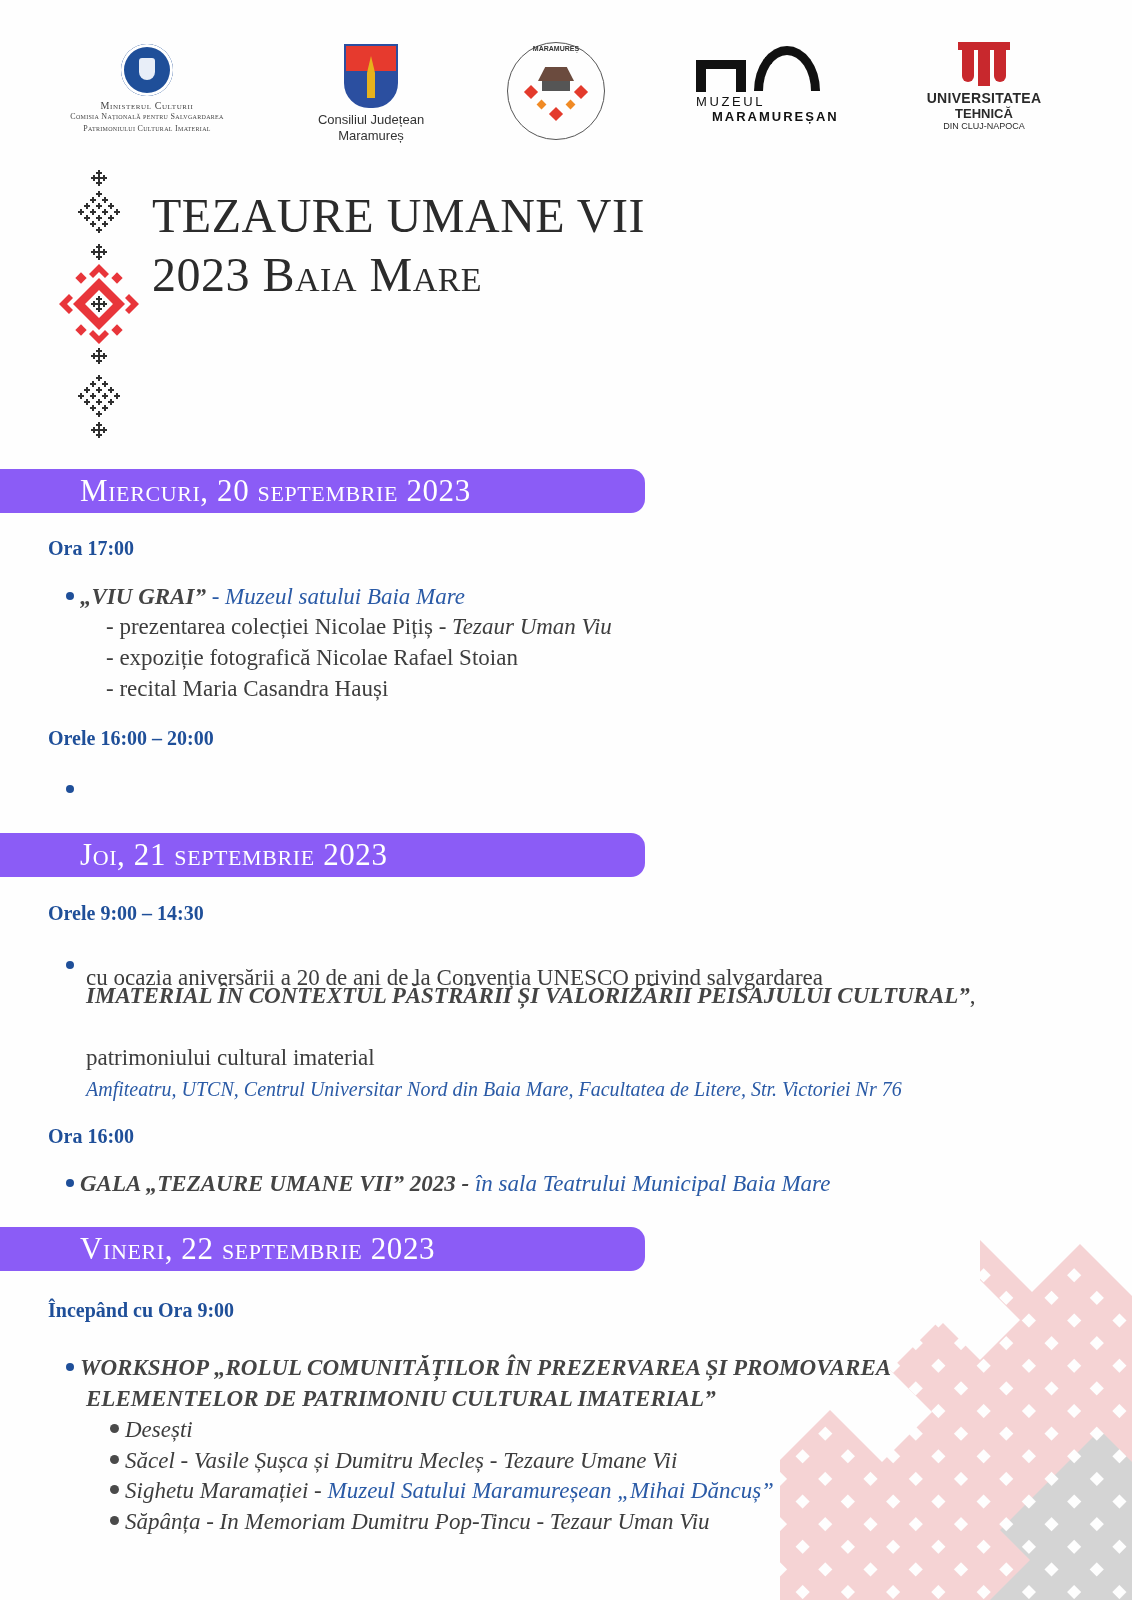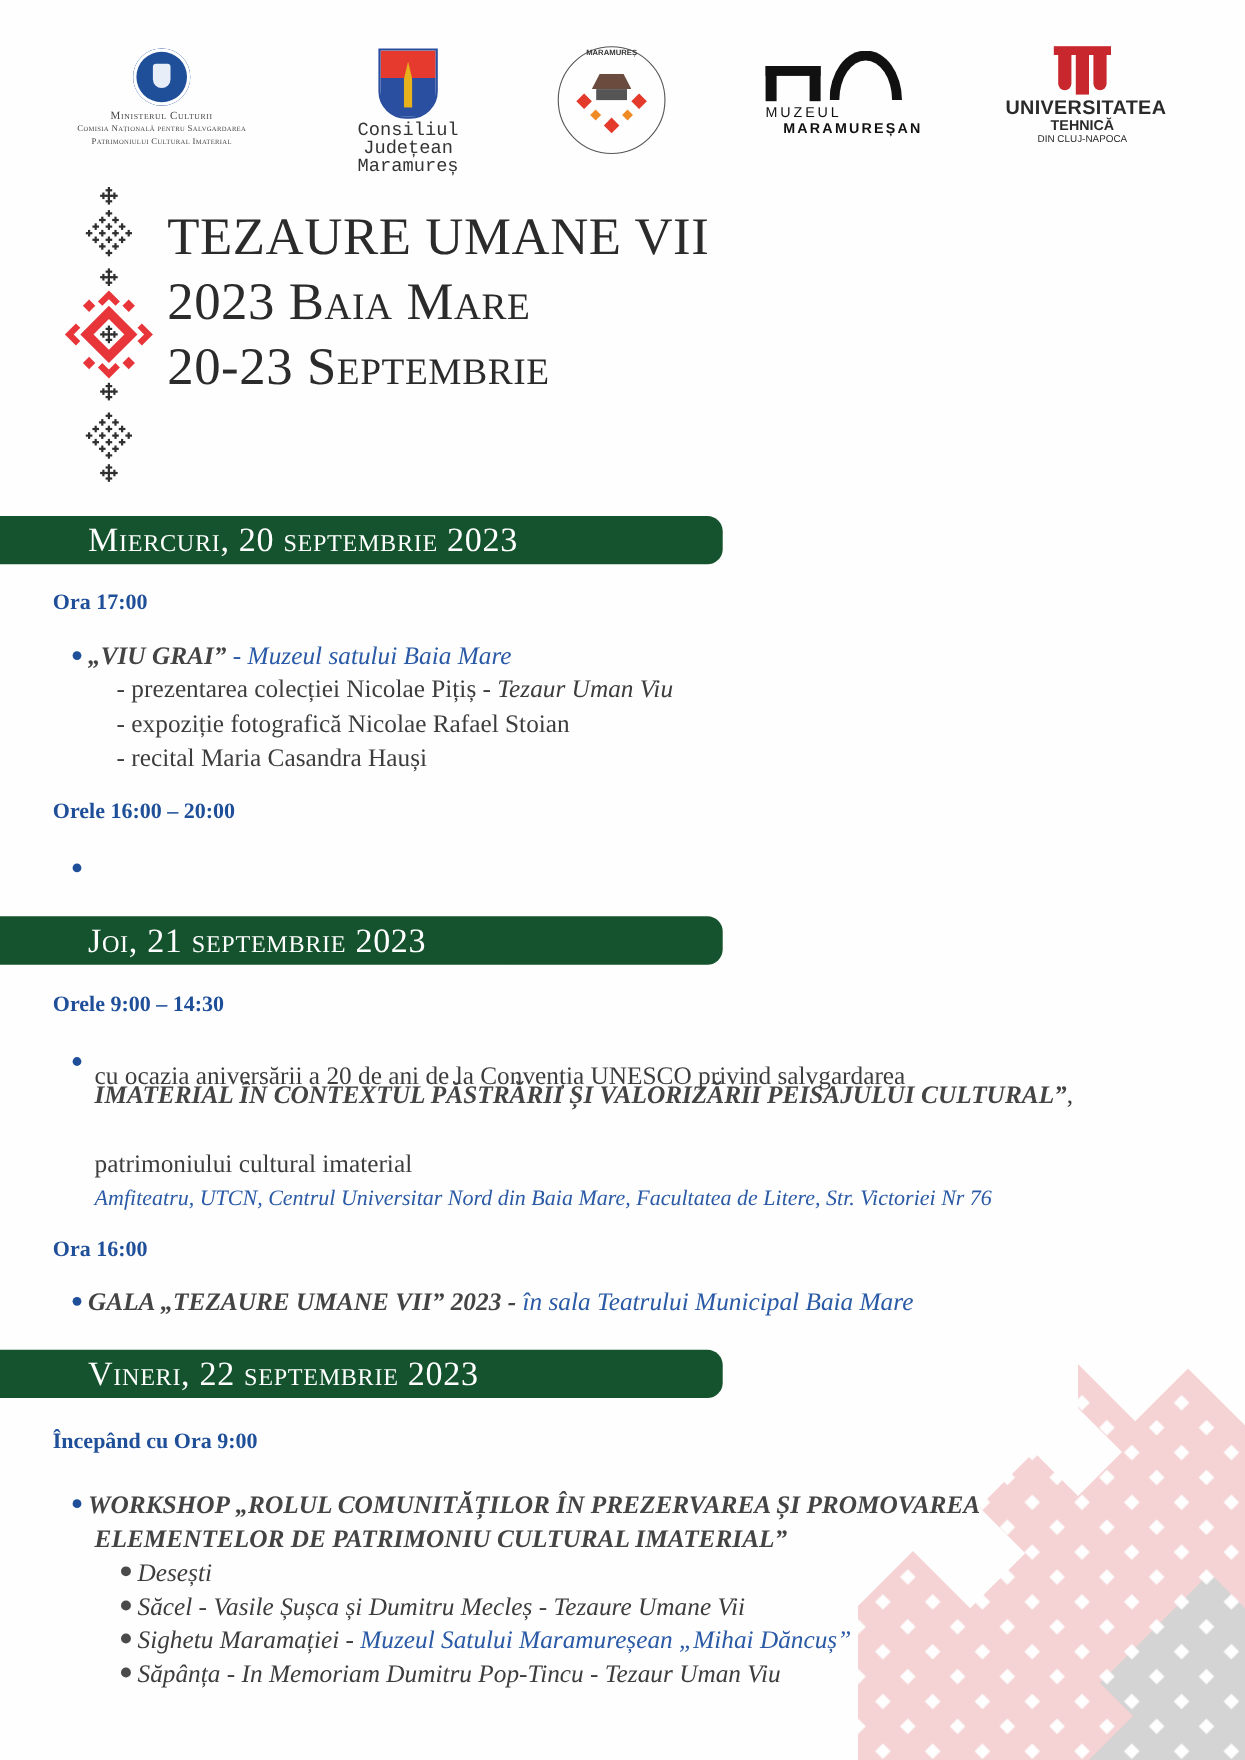--- a/index.html
+++ b/index.html
@@ -27,21 +27,21 @@
   .logo-cj { left: 312px; top: 44px; width: 118px; }
   .cj-shield {
     width: 50px; height: 60px; margin: 0 auto 4px; position: relative;
     background: linear-gradient(#e63a2e 0 42%, #2b4fa0 42% 100%);
     border-radius: 0 0 25px 25px; border: 2px solid #2b4fa0;
   }
   .cj-shield::after {
     content: ""; position: absolute; left: 21px; top: 10px; width: 8px; height: 42px;
     background: #e7b21c; clip-path: polygon(50% 0, 100% 40%, 100% 100%, 0 100%, 0 40%);
   }
-  .cj-text { font-family: Liberation Mono, monospace; font-size: 17px; line-height: 16px; color: #333; }
+  .cj-text { font-family: Liberation Sans, sans-serif; font-size: 13px; line-height: 16px; color: #333; }
 
   .logo-mjea { left: 506px; top: 42px; width: 100px; height: 100px; }
   .mjea-ring {
     width: 96px; height: 96px; border-radius: 50%; border: 1px solid #555; position: relative; margin: 0 auto;
   }
   .mjea-ring .roof {
     position: absolute; left: 30px; top: 24px; width: 36px; height: 14px; background: #6b4b3e;
     clip-path: polygon(20% 0, 80% 0, 100% 100%, 0 100%);
   }
   .mjea-ring .body { position: absolute; left: 34px; top: 38px; width: 28px; height: 10px; background: #555; }
@@ -58,38 +58,37 @@
     position: absolute; left: 58px; top: 0; width: 66px; height: 90px;
     border: 9px solid #111; border-radius: 50%; border-bottom-color: transparent;
     clip-path: inset(0 0 50% 0); box-sizing: border-box;
   }
   .mm-t1, .mm-t2 { font-family: "Liberation Sans", "DejaVu Sans", sans-serif; letter-spacing: 2.6px; color: #111; font-size: 13px; line-height: 15px; }
   .mm-t2 { font-weight: bold; letter-spacing: 2px; padding-left: 16px; }
 
   .logo-utcn { left: 914px; top: 42px; width: 140px; }
   .utcn-mark { width: 52px; height: 44px; margin: 0 auto 4px; position: relative; }
   .utcn-mark span { position: absolute; background: #c8282d; }
-  .utcn-t1 { font-family: "Liberation Sans", sans-serif; font-weight: bold; font-size: 18px; letter-spacing: 0.3px; color: #2a2a2a; line-height: 16px; }
+  .utcn-t1 { font-family: "Liberation Sans", sans-serif; font-weight: bold; font-size: 14px; letter-spacing: 0.3px; color: #2a2a2a; line-height: 16px; }
   .utcn-t2 { font-family: "Liberation Sans", sans-serif; font-weight: bold; font-size: 13px; color: #2a2a2a; line-height: 15px; }
   .utcn-t3 { font-family: "Liberation Sans", sans-serif; font-size: 9px; color: #2a2a2a; line-height: 11px; }
 
   
   .ornament { position: absolute; left: 55px; top: 168px; width: 88px; height: 272px; }
   .title-block { position: absolute; left: 152px; top: 186px; }
   .title-line {
     font-family: "Liberation Serif", "DejaVu Serif", serif; font-size: 48px; line-height: 59px;
     color: #2b2b2b; white-space: nowrap; letter-spacing: 0.5px;
   }
   .sc { font-variant: small-caps; }
 
   
   .day-bar {
-    position: absolute; left: 0; width: 645px; height: 44px; background: #14532d;
+    position: absolute; left: 0; width: 645px; height: 44px; background: #8b5cf6;
     border-radius: 0 14px 14px 0;
-    padding-left: 12px;
   }
   .day-bar .day-label {
     position: absolute; left: 80px; top: 3px; color: #fff; font-size: 31px; line-height: 38px;
     font-variant: small-caps; letter-spacing: 0.6px; white-space: nowrap;
   }
 
   
   .time {
     position: absolute; left: 48px; font-weight: bold; color: #1f4f99; font-size: 20px; white-space: nowrap;
   }
@@ -253,21 +252,20 @@
       <use href="#cr" x="-5" y="0"></use>
       <use href="#cr" x="5" y="0"></use>
       <use href="#cr" x="0" y="5"></use>
       <use href="#cr" x="0" y="0"></use>
   </g>
 </svg>
 
 <div class="title-block">
   <div class="title-line">TEZAURE UMANE VII</div>
   <div class="title-line sc">2023 Baia Mare</div>
-  <div class="title-line sc">20-23 Septembrie</div>
 </div>
 
 <svg class="bg-pattern" viewBox="0 0 352 370">
   <defs>
     <pattern id="lattice" width="32" height="32" patternUnits="userSpaceOnUse" patternTransform="rotate(45)">
       <rect width="32" height="32" fill="#f5d3d4"></rect>
       <rect x="11" y="11" width="10" height="10" fill="#fefefe"></rect>
     </pattern>
     <pattern id="lattice-g" width="32" height="32" patternUnits="userSpaceOnUse" patternTransform="rotate(45)">
       <rect width="32" height="32" fill="#d4d4d4"></rect>

